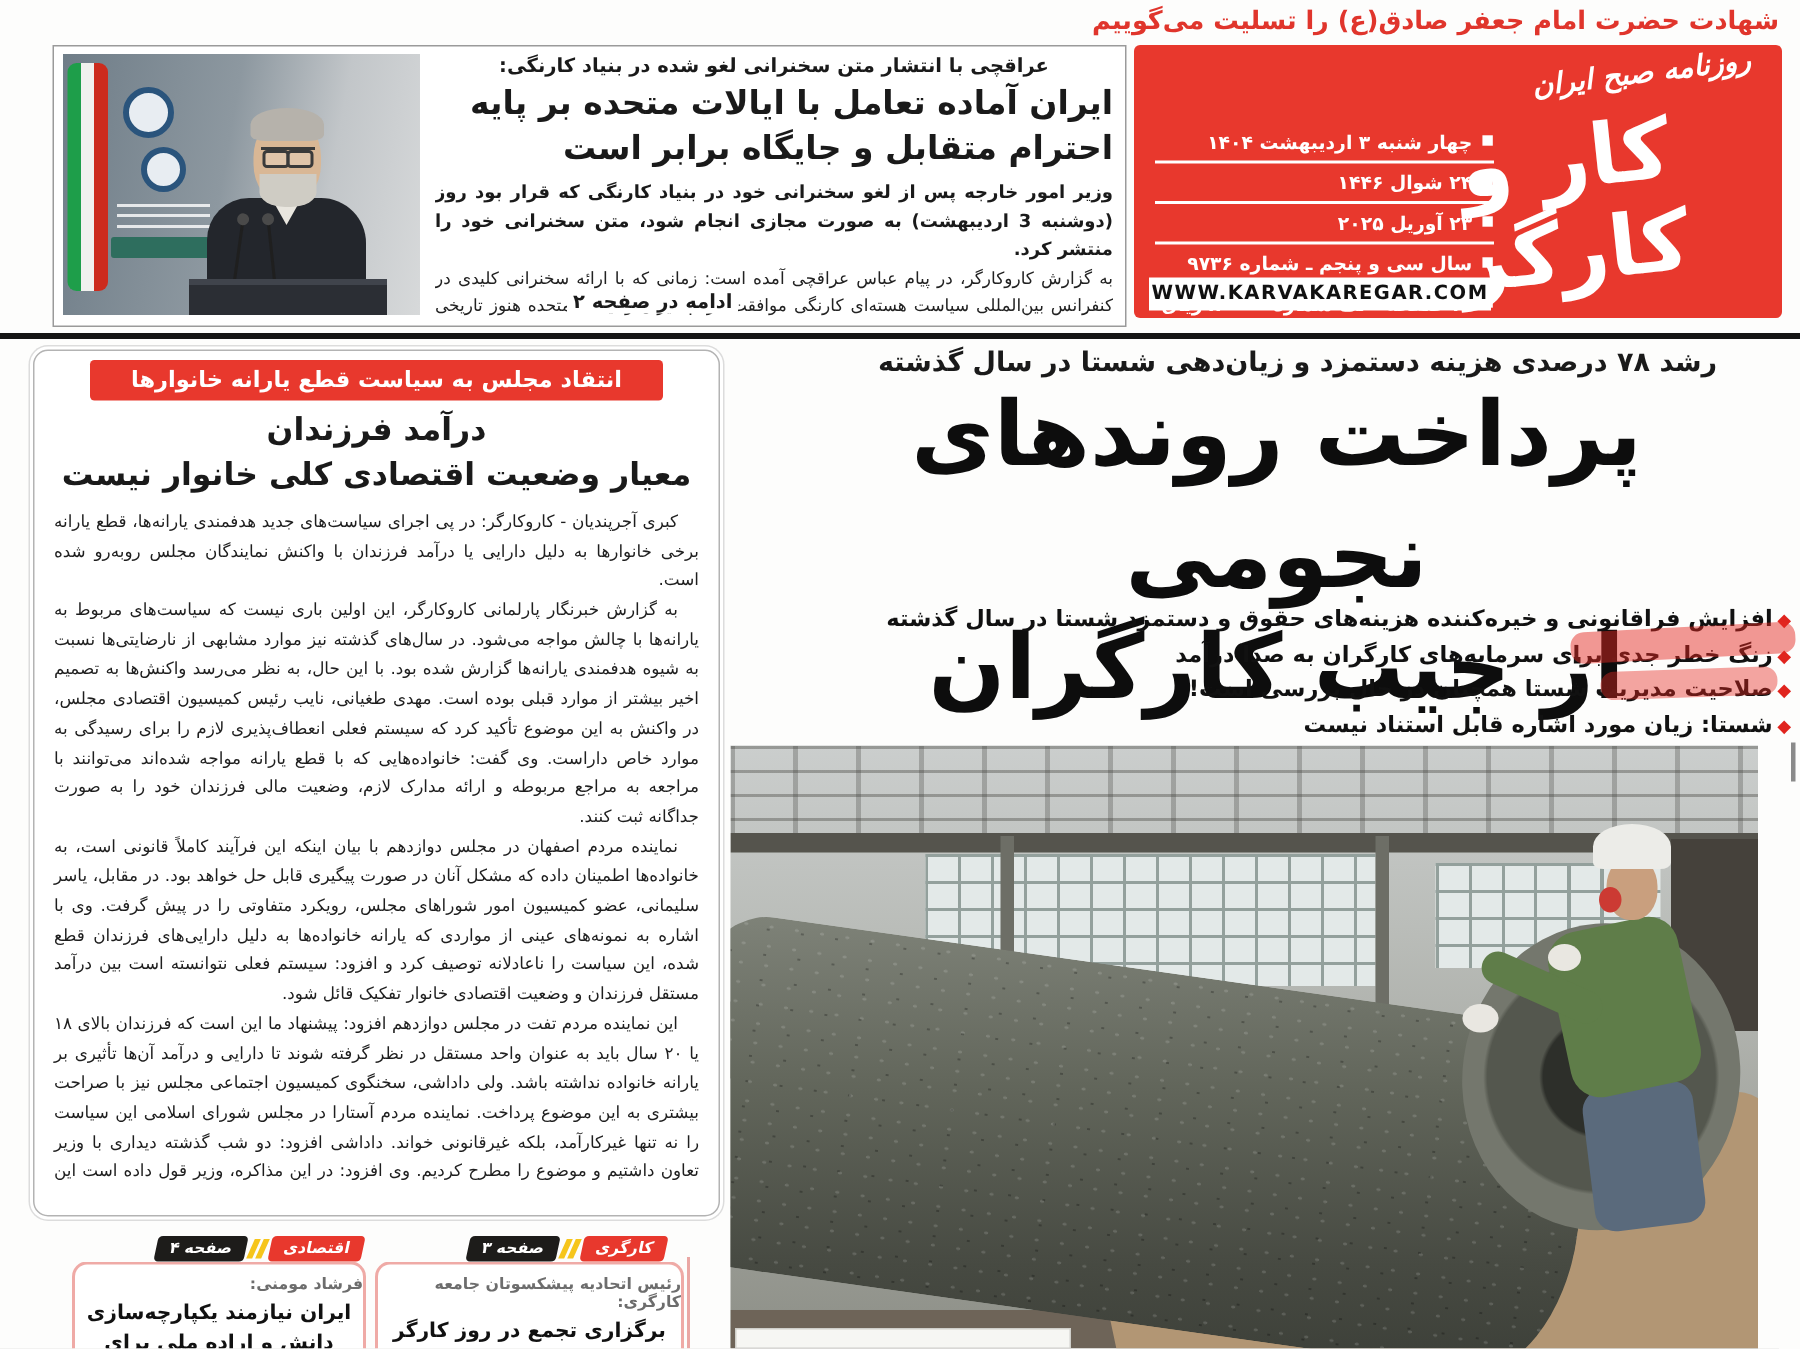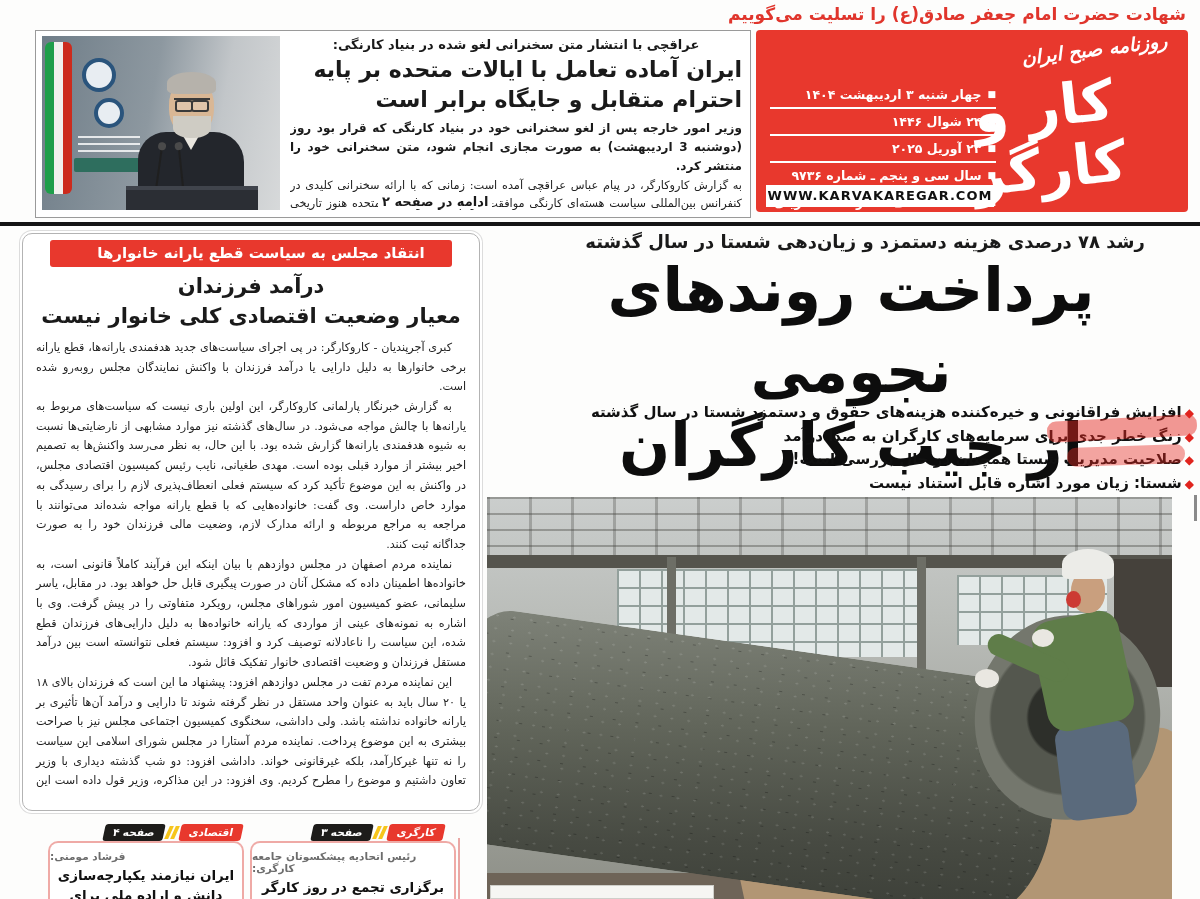--- a/index.html
+++ b/index.html
@@ -48,21 +48,21 @@
   .tl-headline{font-size:22px;font-weight:bold;line-height:1.35;margin:0 0 5px;}
   .tl-lead{font-size:12px;font-weight:bold;text-align:justify;line-height:1.55;margin:0 0 2px;}
   .tl-body{font-size:11.3px;text-align:justify;line-height:1.6;margin:0;color:#222;}
   .tl-continue{position:absolute;bottom:2px;left:88px;font-size:13px;font-weight:bold;background:#fff;padding:0 4px;}
   
   .black-rule{position:absolute;top:222px;left:0;width:1200px;height:4px;background:#141414;}
   
   .left-col{position:absolute;top:233px;left:22px;width:456px;height:576px;background:#fff;
             border:1px solid #b3b3b3;border-radius:10px;box-shadow:0 0 0 2px #fff,0 0 0 3px #dcdcdc;}
   .lc-banner{margin:6px auto 4px;width:382px;height:27px;background:#e8382d;border-radius:3px;
-             color:#fff;font-size:15px;font-weight:bold;text-align:center;line-height:27px;padding-left:20px;}
+             color:#fff;font-size:15px;font-weight:bold;text-align:center;line-height:27px;}
   .lc-headline{font-size:21px;font-weight:bold;text-align:center;line-height:1.45;margin:2px 0 6px;}
   .lc-body{padding:0 13px;font-size:11.2px;line-height:1.76;text-align:justify;color:#1e1e1e;overflow:hidden;height:450px;}
   .lc-body p{margin:0;text-indent:14px;}
   
   .ls-kicker{position:absolute;top:231px;left:540px;width:650px;text-align:center;font-size:18px;font-weight:bold;}
   .ls-headline{position:absolute;top:250px;left:510px;width:682px;text-align:center;font-weight:bold;color:#0d0d0d;}
   .ls-h1{font-size:60px;line-height:1.35;letter-spacing:-1px;}
   .ls-h2{font-size:60px;line-height:1.1;letter-spacing:-1px;}
   .ls-bullets{position:absolute;top:404px;left:560px;width:634px;text-align:right;}
   .ls-bullet{font-size:15px;font-weight:bold;line-height:1.1;margin-bottom:7px;color:#111;}
@@ -110,21 +110,21 @@
   .pink-div{position:absolute;top:838px;left:458px;width:2px;height:61px;background:#eaa7a4;}
   .b-box{position:absolute;top:841px;height:58px;background:#fff;border:2px solid #efaaa6;border-bottom:none;border-radius:10px 10px 0 0;}
   .bb-left{left:48px;width:192px;}
   .bb-right{left:250px;width:202px;}
   .tab-cluster{position:absolute;top:824px;display:flex;direction:ltr;gap:3px;z-index:4;align-items:center;}
   .tc-left{left:104px;} .tc-right{left:312px;}
   .tab{height:17px;line-height:17px;padding:0 9px;color:#fff;font-size:10.5px;font-weight:bold;border-radius:3px;transform:skewX(-12deg);white-space:nowrap;}
   .tab-black{background:#1d1c1a;} .tab-red{background:#e8382d;}
   .chev{display:flex;gap:2px;transform:skewX(-24deg);}
   .chev i{display:block;width:4px;height:13px;background:#f6c51b;}
-  .bb-kicker{margin-top:7px;text-align:left;font-size:10.5px;color:#6d6d6d;font-weight:bold;}
+  .bb-kicker{margin-top:7px;text-align:right;font-size:10.5px;color:#6d6d6d;font-weight:bold;}
   .bb-headline{margin-top:3px;text-align:center;font-size:13.5px;font-weight:bold;line-height:1.5;color:#111;}
   .edge-mark{position:absolute;top:495px;right:3px;width:3px;height:26px;background:#8a8a8a;}
 </style>
 </head>
 <body>
 
 <div class="page">
 
   <div class="condolence">شهادت حضرت امام جعفر صادق(ع) را تسلیت می‌گوییم</div>
 

